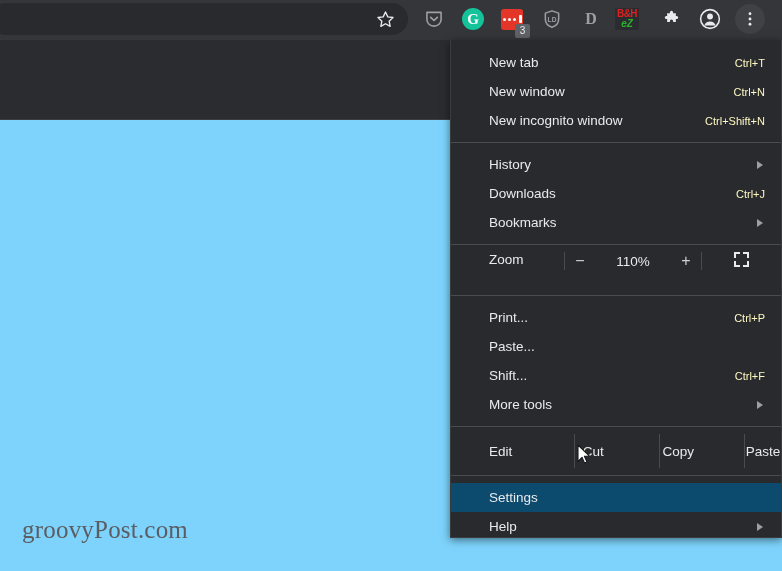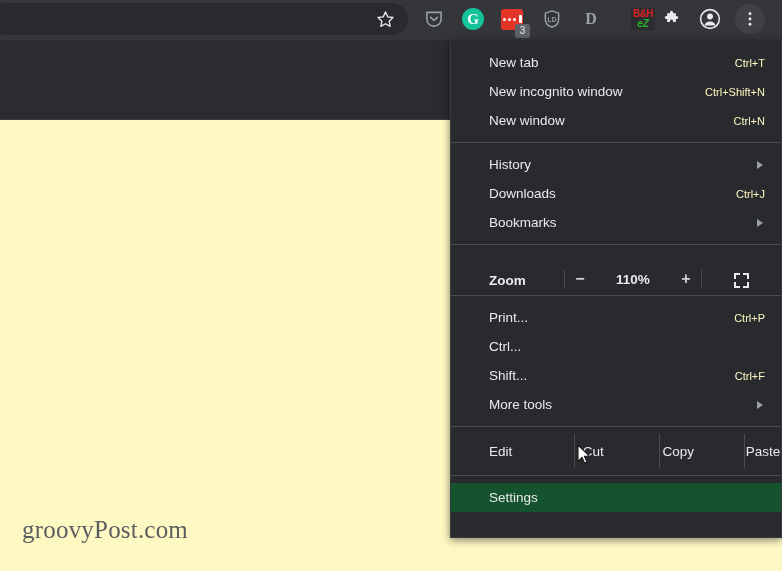--- a/index.html
+++ b/index.html
@@ -39,21 +39,21 @@
     align-items: center;
     justify-content: center;
   }
 
   #star-btn { left: 370px; }
   #pocket-btn { left: 419px; }
   #grammarly-btn { left: 458px; }
   #red-ext-btn { left: 497px; }
   #lastpass-btn { left: 537px; }
   #dx-btn { left: 576px; }
-  #bh-btn { left: 628px; align-items: center; }
+  #bh-btn { left: 612px; align-items: center; }
   #puzzle-btn { left: 656px; }
   #profile-btn { left: 695px; }
   #menu-btn {
     left: 735px;
     background: #404144;
     border-radius: 50%;
   }
 
   .grammarly-circle {
     width: 22px; height: 22px;
@@ -128,21 +128,21 @@
     font-size: 16px;
     font-family: "Liberation Serif", serif;
     font-weight: bold;
   }
 
   
   #page-content {
     position: absolute;
     left: 0; top: 40px;
     width: 782px; height: 531px;
-    background: #fef9c3;
+    background: #7dd3fc;
   }
   #page-band {
     position: absolute;
     left: 0; top: 0;
     width: 782px; height: 80px;
     background: #2b2c2f;
     border-bottom: 1px solid #3c3d40;
   }
   #watermark {
     position: absolute;
@@ -170,21 +170,21 @@
   .menu-item {
     position: relative;
     height: 29px;
     display: flex;
     align-items: center;
     padding: 0 16px 0 38px;
     color: #e8eaed;
     font-size: 13.5px;
     white-space: nowrap;
   }
-  .menu-item.highlighted { background: #14532d; }
+  .menu-item.highlighted { background: #0c4a6e; }
 
   .menu-label { flex: 1; }
 
   .menu-shortcut {
     color: #fef9c3;
     font-size: 11px;
   }
 
   .submenu-arrow {
     width: 0; height: 0;
@@ -196,25 +196,24 @@
 
   .menu-separator {
     height: 1px;
     background: #4a4b4e;
     margin: 7px 0;
   }
 
   
   .zoom-row {
     display: flex;
-    align-items: flex-end;
+    align-items: flex-start;
     height: 36px;
     color: #e8eaed;
     font-size: 13.5px;
-    font-weight: bold;
   }
   .zoom-label {
     width: 113px;
     display: flex;
     align-items: center;
     padding-left: 38px;
   }
   .zoom-controls {
     flex: 1;
     display: flex;
@@ -368,26 +367,26 @@
 </div>
 
 <div id="chrome-menu">
 
   <div>
     <div class="menu-item">
       <span class="menu-label">New tab</span>
       <span class="menu-shortcut">Ctrl+T</span>
     </div>
     <div class="menu-item">
+      <span class="menu-label">New window</span>
+      <span class="menu-shortcut">Ctrl+N</span>
+    </div>
+    <div class="menu-item">
       <span class="menu-label">New incognito window</span>
       <span class="menu-shortcut">Ctrl+Shift+N</span>
-    </div>
-    <div class="menu-item">
-      <span class="menu-label">New window</span>
-      <span class="menu-shortcut">Ctrl+N</span>
     </div>
   </div>
 
   <div class="menu-separator"></div>
 
   <div>
     <div class="menu-item">
       <span class="menu-label">History</span>
       <span class="submenu-arrow"></span>
     </div>
@@ -421,21 +420,21 @@
   </div>
 
   <div class="menu-separator"></div>
 
   <div>
     <div class="menu-item">
       <span class="menu-label">Print...</span>
       <span class="menu-shortcut">Ctrl+P</span>
     </div>
     <div class="menu-item">
-      <span class="menu-label">Ctrl...</span>
+      <span class="menu-label">Paste...</span>
       <span class="menu-shortcut"></span>
     </div>
     <div class="menu-item">
       <span class="menu-label">Shift...</span>
       <span class="menu-shortcut">Ctrl+F</span>
     </div>
     <div class="menu-item">
       <span class="menu-label">More tools</span>
       <span class="submenu-arrow"></span>
     </div>
@@ -449,19 +448,23 @@
     <div class="edit-action">Copy</div>
     <div class="edit-action">Paste</div>
   </div>
 
   <div class="menu-separator"></div>
 
   <div>
     <div class="menu-item highlighted">
       <span class="menu-label">Settings</span>
     </div>
+    <div class="menu-item">
+      <span class="menu-label">Help</span>
+      <span class="submenu-arrow"></span>
+    </div>
   </div>
 
 </div>
 
 <svg id="mouse-cursor" viewBox="0 0 14 21">
   <path d="M1 1v16.5l4-4.2 2.6 5.8 2.4-1.1-2.6-5.7h5.3z" fill="#ffffff" stroke="#1a1a1a" stroke-width="1.1" stroke-linejoin="round"></path>
 </svg>
 
 </body></html>

